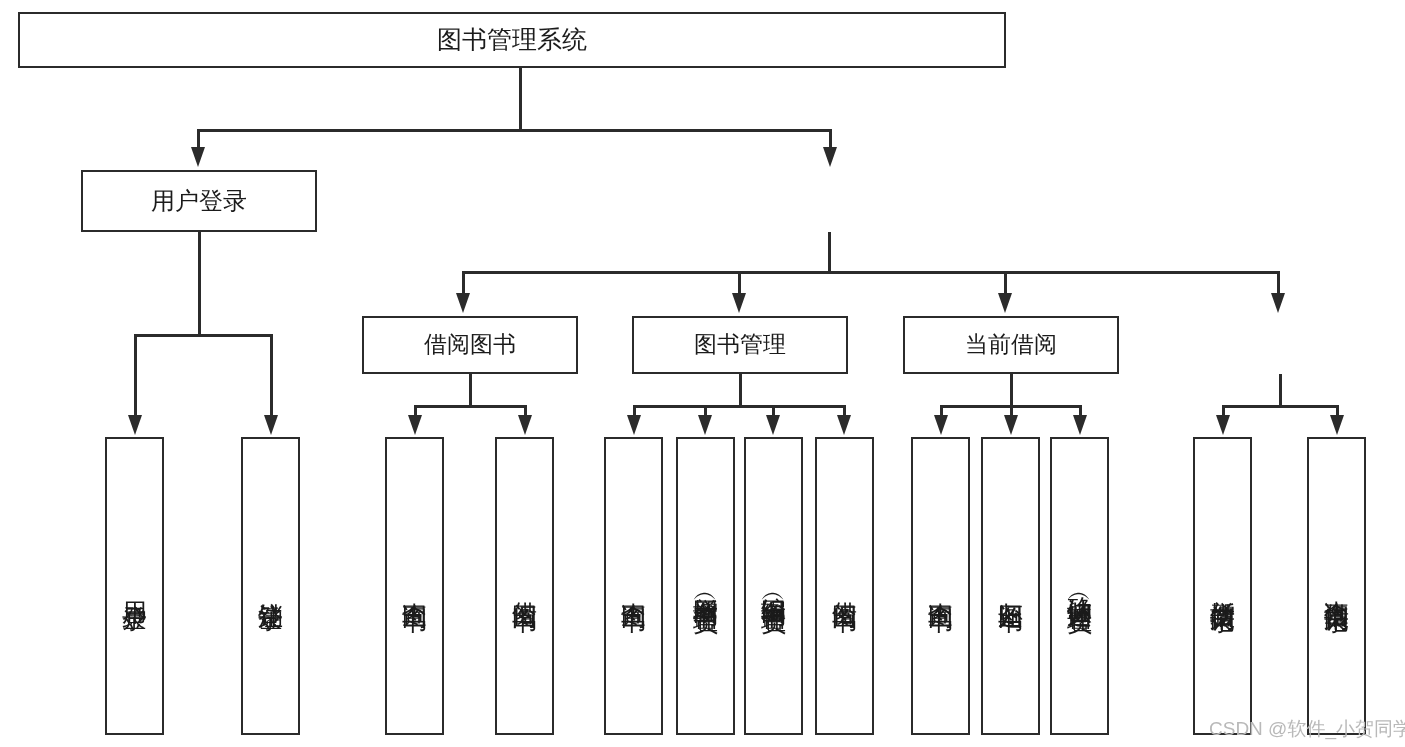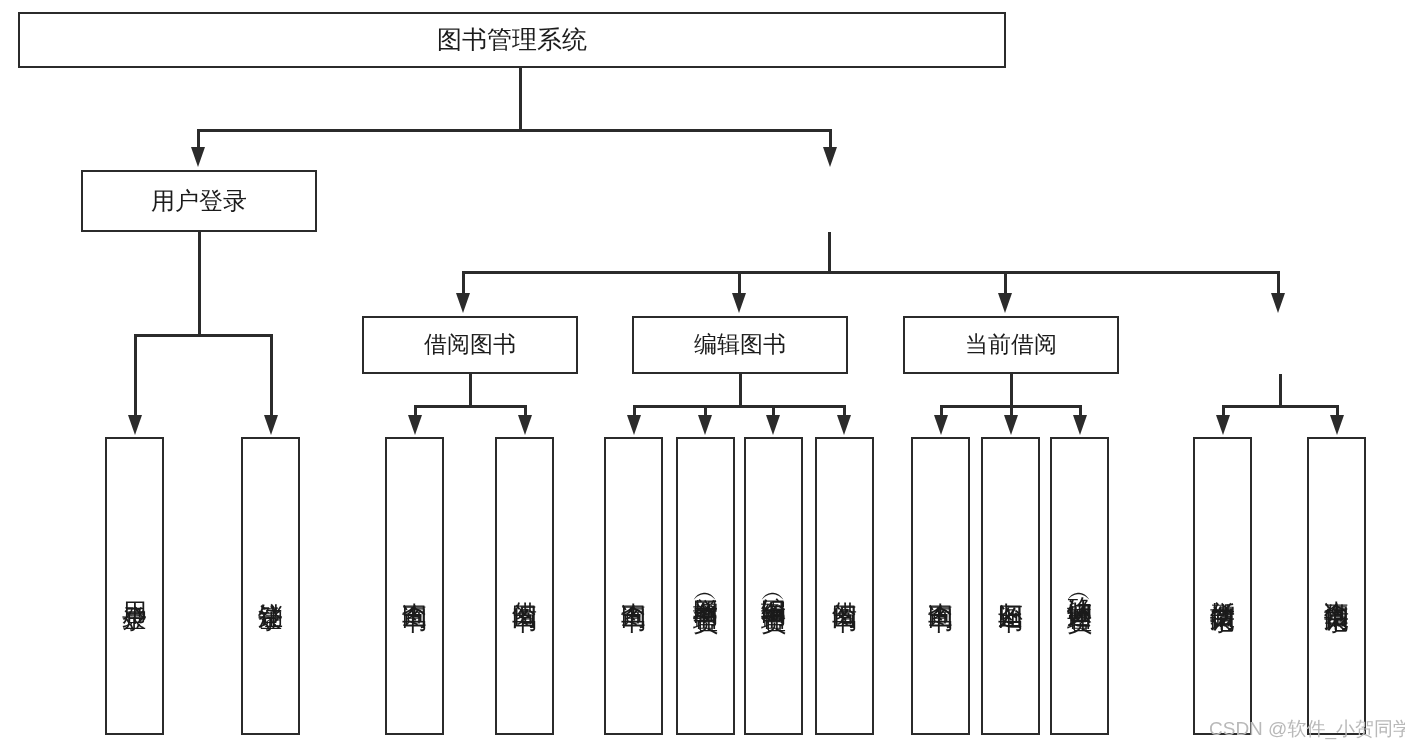--- a/index.html
+++ b/index.html
@@ -116,21 +116,21 @@
   <div class="vline" style="left:1004px; top:271px; height:24px;"></div>
   <div class="arrow" style="left:998px; top:293px;"></div>
 
   <div class="vline" style="left:1277px; top:271px; height:24px;"></div>
   <div class="arrow" style="left:1271px; top:293px;"></div>
 
   <div class="node l2" style="left:362px; top:316px; width:216px; height:58px;">
     <span class="lbl">借阅图书</span>
   </div>
   <div class="node l2" style="left:632px; top:316px; width:216px; height:58px;">
-    <span class="lbl">编辑图书</span>
+    <span class="lbl">图书管理</span>
   </div>
   <div class="node l2" style="left:903px; top:316px; width:216px; height:58px;">
     <span class="lbl">当前借阅</span>
   </div>
 
   <div class="vline" style="left:469px; top:374px; height:32px;"></div>
   <div class="hbar" style="left:414px; top:405px; width:112px;"></div>
   <div class="vline" style="left:414px; top:405px; height:12px;"></div>
   <div class="arrow" style="left:408px; top:415px;"></div>
   <div class="vline" style="left:524px; top:405px; height:12px;"></div>

